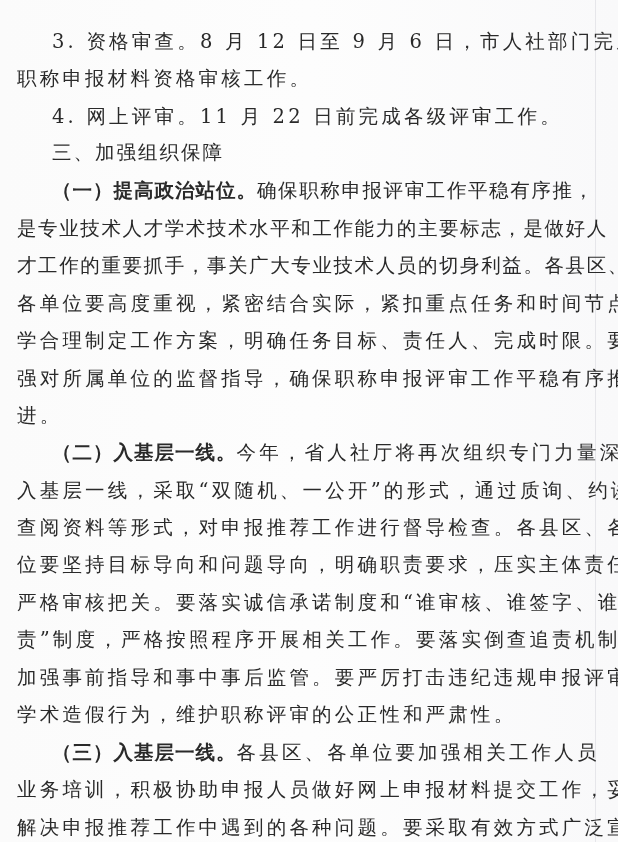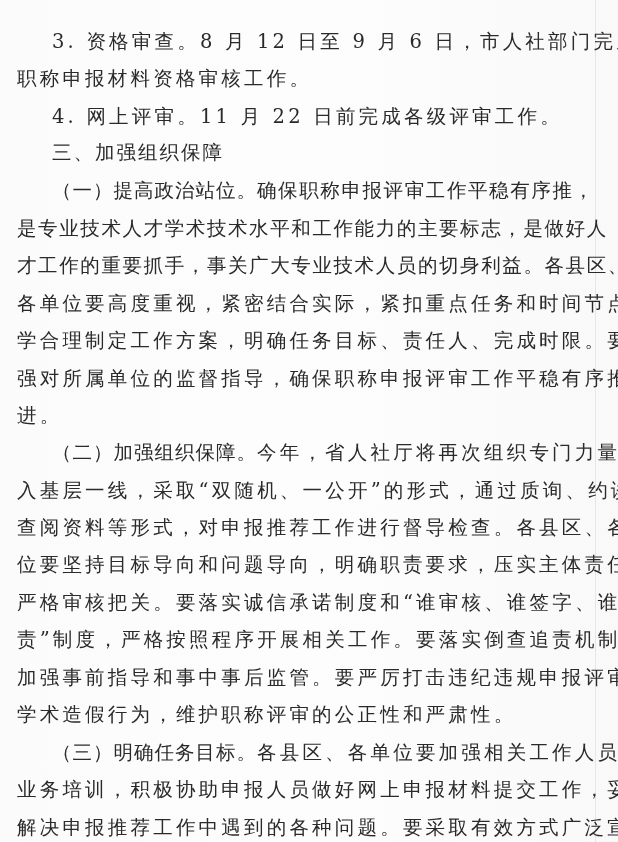--- a/index.html
+++ b/index.html
@@ -38,21 +38,21 @@
       white-space: nowrap;
       line-height: 26px;
     }
     .indent { padding-left: 52px; }
     .noindent { padding-left: 17px; }
     .heading {
       font-family: "DejaVu Sans", "Liberation Sans", sans-serif;
       font-weight: normal;
       letter-spacing: 2px;
     }
-    .bold { font-weight: normal; letter-spacing: 1px; }
+    .bold { font-weight: bold; letter-spacing: 1px; }
     .tight { letter-spacing: 1.6px; }
   </style>
 </head>
 <body>
 
 <div class="page">
   <div class="fold-line" style="left:595px"></div>
 
   <div class="line indent" style="top:29px">3. 资格审查。8 月 12 日至 9 月 6 日，市人社部门完成高级</div>
   <div class="line noindent" style="top:66px">职称申报材料资格审核工作。</div>
@@ -60,25 +60,25 @@
   <div class="line indent heading" style="top:140px">三、加强组织保障</div>
 
   <div class="line indent tight" style="top:178px"><span class="bold">（一）提高政治站位。</span><span>确保职称申报评审工作平稳有序推，</span></div>
   <div class="line noindent tight" style="top:216px">是专业技术人才学术技术水平和工作能力的主要标志，是做好人</div>
   <div class="line noindent tight" style="top:253px">才工作的重要抓手，事关广大专业技术人员的切身利益。各县区、</div>
   <div class="line noindent" style="top:291px">各单位要高度重视，紧密结合实际，紧扣重点任务和时间节点科</div>
   <div class="line noindent" style="top:328px">学合理制定工作方案，明确任务目标、责任人、完成时限。要加</div>
   <div class="line noindent" style="top:366px">强对所属单位的监督指导，确保职称申报评审工作平稳有序推</div>
   <div class="line noindent" style="top:403px">进。</div>
 
-  <div class="line indent" style="top:440px"><span class="bold">（二）加强组织保障。</span><span>今年，省人社厅将再次组织专门力量深</span></div>
+  <div class="line indent" style="top:440px"><span class="bold">（二）入基层一线。</span><span>今年，省人社厅将再次组织专门力量深</span></div>
   <div class="line noindent" style="top:478px">入基层一线，采取“双随机、一公开”的形式，通过质询、约谈、</div>
   <div class="line noindent" style="top:515px">查阅资料等形式，对申报推荐工作进行督导检查。各县区、各单</div>
   <div class="line noindent" style="top:552px">位要坚持目标导向和问题导向，明确职责要求，压实主体责任，</div>
   <div class="line noindent" style="top:590px">严格审核把关。要落实诚信承诺制度和“谁审核、谁签字、谁负</div>
   <div class="line noindent" style="top:627px">责”制度，严格按照程序开展相关工作。要落实倒查追责机制，</div>
   <div class="line noindent" style="top:665px">加强事前指导和事中事后监管。要严厉打击违纪违规申报评审、</div>
   <div class="line noindent" style="top:702px">学术造假行为，维护职称评审的公正性和严肃性。</div>
 
-  <div class="line indent" style="top:740px"><span class="bold">（三）明确任务目标。</span><span>各县区、各单位要加强相关工作人员</span></div>
+  <div class="line indent" style="top:740px"><span class="bold">（三）入基层一线。</span><span>各县区、各单位要加强相关工作人员</span></div>
   <div class="line noindent" style="top:777px">业务培训，积极协助申报人员做好网上申报材料提交工作，妥善</div>
   <div class="line noindent" style="top:815px">解决申报推荐工作中遇到的各种问题。要采取有效方式广泛宣传</div>
 </div>
 
 </body></html>

